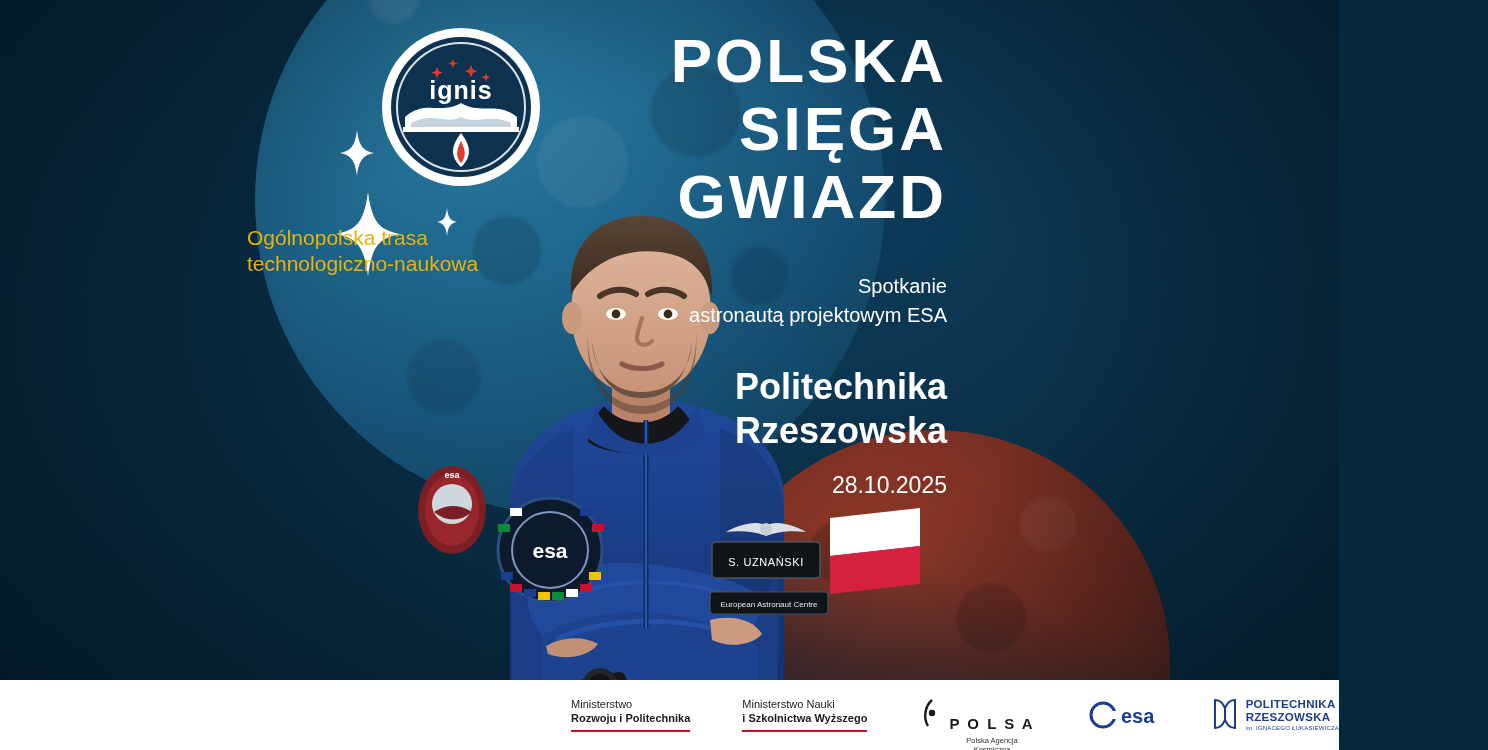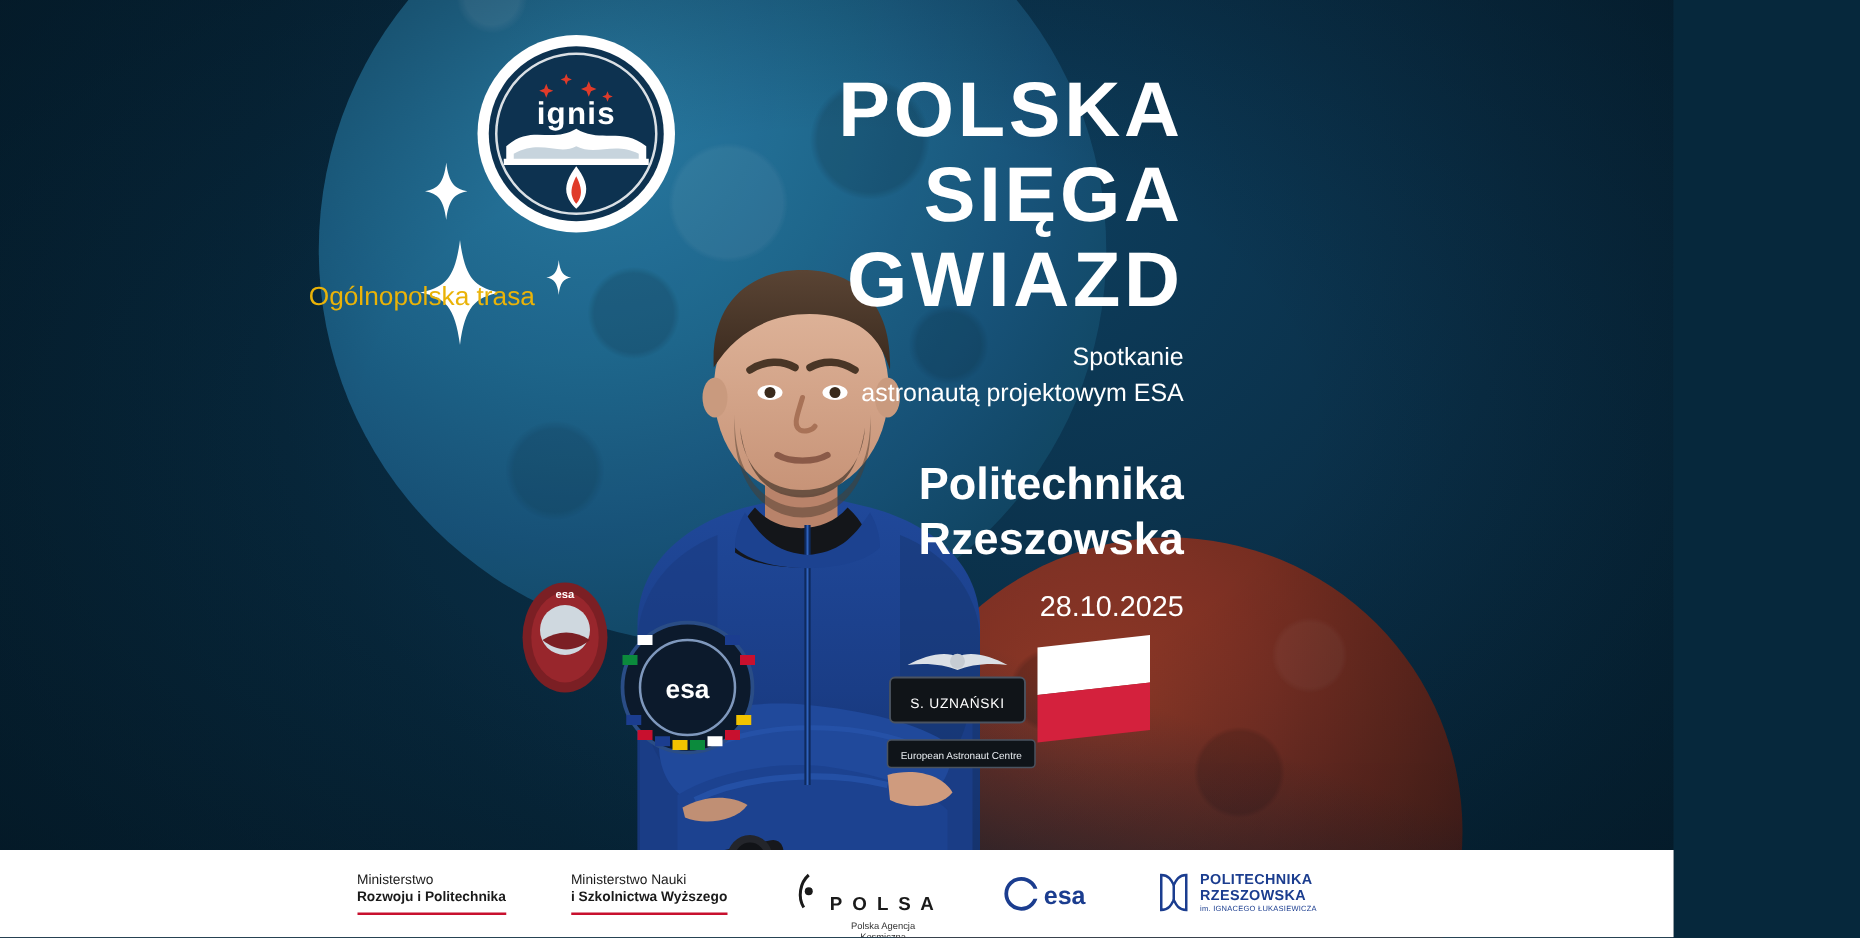--- a/index.html
+++ b/index.html
@@ -129,21 +129,20 @@
   }
 
   
   .headline {
     position: absolute;
     right: 392px;
     top: 30px;
     width: 700px;
     text-align: right;
     color: #ffffff;
-    margin-top: 28px;
   }
   .headline .line {
     font-size: 62px;
     font-weight: 800;
     letter-spacing: 3px;
     line-height: 1.0;
     margin: 0 0 6px 0;
     text-transform: uppercase;
   }
   .subhead {
@@ -202,21 +201,21 @@
   
   .footer {
     position: absolute;
     left: 0;
     right: 0;
     bottom: 0;
     height: 70px;
     background: #ffffff;
     display: flex;
     align-items: center;
-    justify-content: center;
+    justify-content: flex-end;
     gap: 52px;
   }
   .flogo {
     display: flex;
     align-items: center;
     color: #1a1a1a;
   }
   .flogo .txt {
     font-size: 11px;
     line-height: 1.25;
@@ -422,20 +421,21 @@
   </div>
 
   <div class="headline">
     <div class="line">POLSKA</div>
     <div class="line">SIĘGA</div>
     <div class="line">GWIAZD</div>
   </div>
 
   <div class="subhead">
     <div>Ogólnopolska trasa</div>
+    <div>technologiczno-naukowa</div>
   </div>
 
   <div class="meeting">
     <div>Spotkanie</div>
     <div>astronautą projektowym ESA</div>
   </div>
 
   <div class="venue">
     <div>Politechnika</div>
     <div>Rzeszowska</div>

